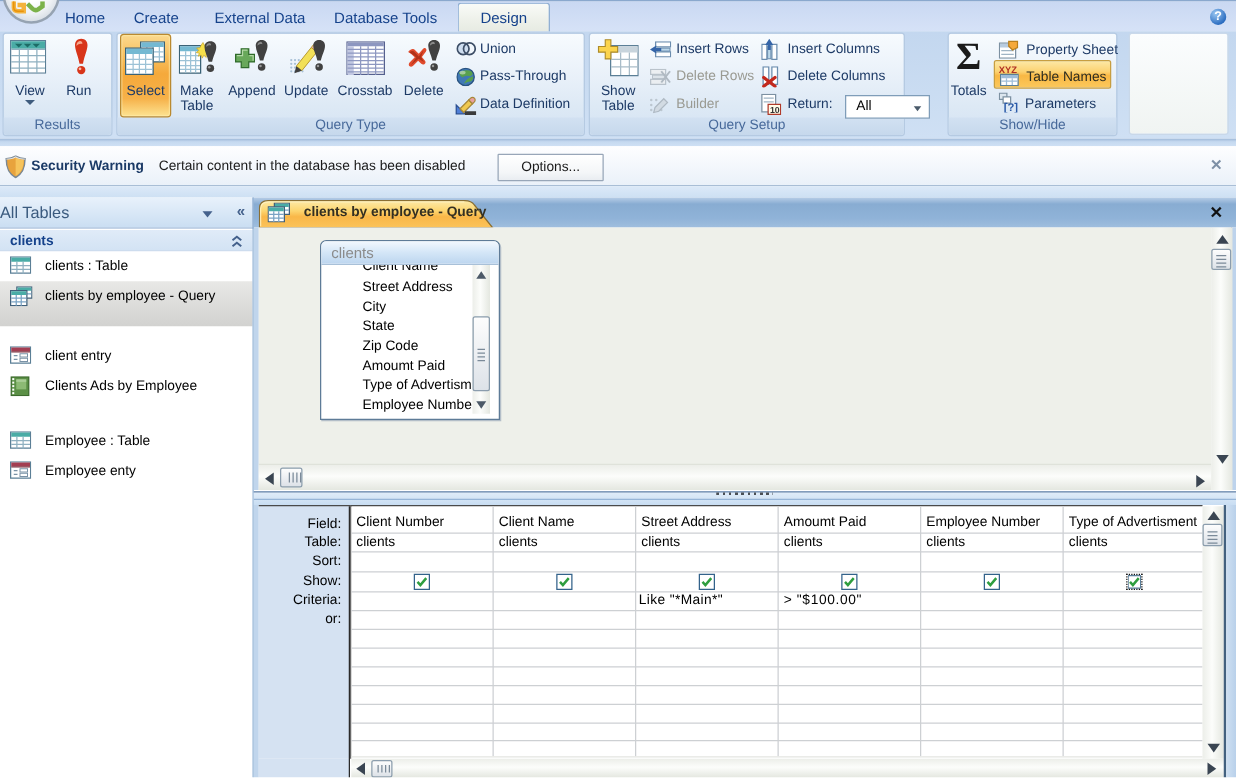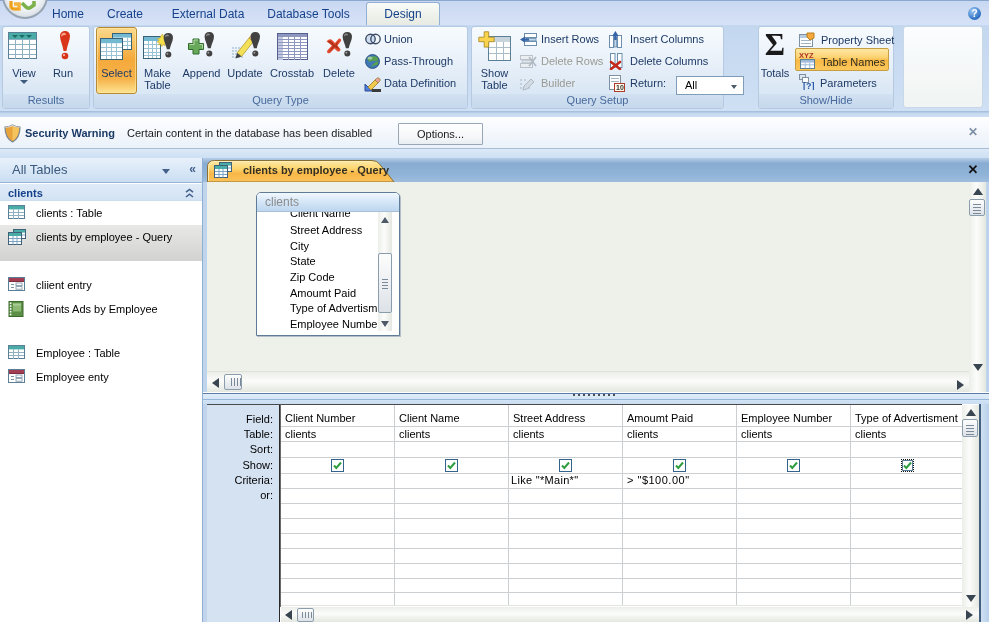--- a/index.html
+++ b/index.html
@@ -14,21 +14,21 @@
 #ribbon{left:0;top:25px;width:989px;height:86px;background:linear-gradient(#c3d7ef,#cfe0f4);}
 .grp{position:absolute;top:1px;height:83px;border:1px solid #b5cae2;border-radius:3px;background:linear-gradient(#f7fbfe,#e8f0f9 45%,#dde9f5 72%,#d4e3f3);}
 .grplabel{position:absolute;left:0;bottom:0;width:100%;height:14px;font-size:11px;color:#47699a;text-align:center;line-height:13px;background:linear-gradient(#d2e1f2,#c6d8ec);border-radius:0 0 3px 3px;}
 .blab{position:absolute;font-size:11px;color:#1d3a66;text-align:center;line-height:12px;}
 .slab{position:absolute;font-size:11px;color:#1d3a66;line-height:14px;white-space:nowrap;}
 
 #ribbonedge{left:0;top:111px;width:989px;height:6px;background:linear-gradient(#9fb9d8,#c5d9f0 40%,#cfe0f4);}
 #secbar{left:0;top:117px;width:989px;height:32px;background:linear-gradient(#fefeff,#eaf1f9);border-bottom:1px solid #a9bed6;}
 #bluestrip{left:0;top:149px;width:989px;height:9px;background:linear-gradient(#dce9f8,#cde0f3);}
 
-#navhdr{left:0;top:158px;width:203px;height:25px;background:linear-gradient(#e8f1fb,#cadef2);border-bottom:1px solid #96b1d4;border-right:1px solid #96b1d4;color:#3a5a7e;font-size:13px;line-height:23px;padding-left:12px;}
+#navhdr{left:0;top:158px;width:203px;height:25px;background:linear-gradient(#e8f1fb,#cadef2);border-bottom:1px solid #96b1d4;border-right:1px solid #96b1d4;color:#3a5a7e;font-size:13px;line-height:23px;padding-left:0;}
 .navgrp{position:absolute;left:0;width:202px;background:linear-gradient(#e0ebf8,#d3e3f4);color:#15428b;font-size:11px;font-weight:bold;line-height:19px;padding-left:8px;border-bottom:1px solid #cddcee;}
 .navitem{position:absolute;left:0;width:202px;height:36px;font-size:11px;color:#000;line-height:24px;text-decoration:underline;}
 .navitem .txt{position:absolute;left:36px;top:0;white-space:nowrap;}
 .navitem .ico{position:absolute;left:8px;top:4px;}
 #navsel{background:linear-gradient(#e8e8e6,#d2d2d0);}
 .chev{position:absolute;right:8px;top:4px;width:9px;height:10px;}
 .chev svg{display:block;}
 #navright{left:202px;top:158px;width:1px;height:464px;background:#8fb0d4;}
 
 #qtabbar{left:203px;top:158px;width:786px;height:24px;background:linear-gradient(#b7cde7,#88acd2 22%,#90b3d8 70%,#9fbede);}
@@ -429,21 +429,21 @@
         <rect x="0.5" y="0.5" width="16" height="13" fill="#fff" stroke="#5b7f96"></rect>
         <rect x="1" y="1" width="15" height="3" fill="#a33e52"></rect>
         <line x1="1" y1="4.5" x2="16" y2="4.5" stroke="#7d2f3f"></line>
         <g stroke="#7a92a6">
           <line x1="3" y1="7.5" x2="6" y2="7.5"></line>
           <line x1="3" y1="10.5" x2="6" y2="10.5"></line>
         </g>
         <rect x="8" y="6" width="6" height="2.6" fill="#fff" stroke="#7a92a6" stroke-width=".8"></rect>
         <rect x="8" y="9.6" width="6" height="2.6" fill="#fff" stroke="#7a92a6" stroke-width=".8"></rect>
       </svg>
-    <span class="txt">cliient entry</span>
+    <span class="txt">client entry</span>
     </div>
   <div class="navitem" style="top:114px;">
     <svg class="ico" width="16" height="16" viewBox="0 0 16 16">
         <rect x="1" y="0.5" width="14" height="15" fill="#5a8f45" stroke="#3c6b2d"></rect>
         <rect x="5" y="2.5" width="8" height="8" fill="#8cba74"></rect>
         <rect x="5" y="2.5" width="8" height="2" fill="#a9cd96"></rect>
         <g fill="#fff">
           <rect x="1.8" y="1.5" width="1.6" height="1.6"></rect>
           <rect x="1.8" y="4.3" width="1.6" height="1.6"></rect>
           <rect x="1.8" y="7.1" width="1.6" height="1.6"></rect>

